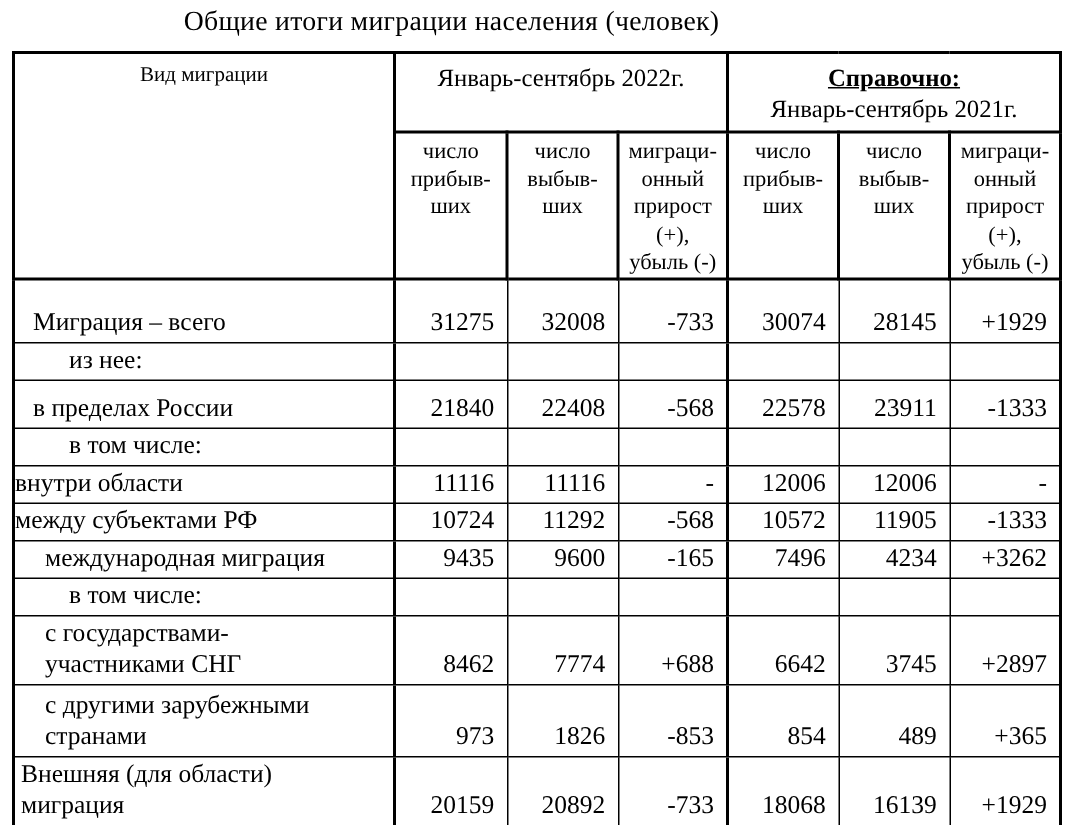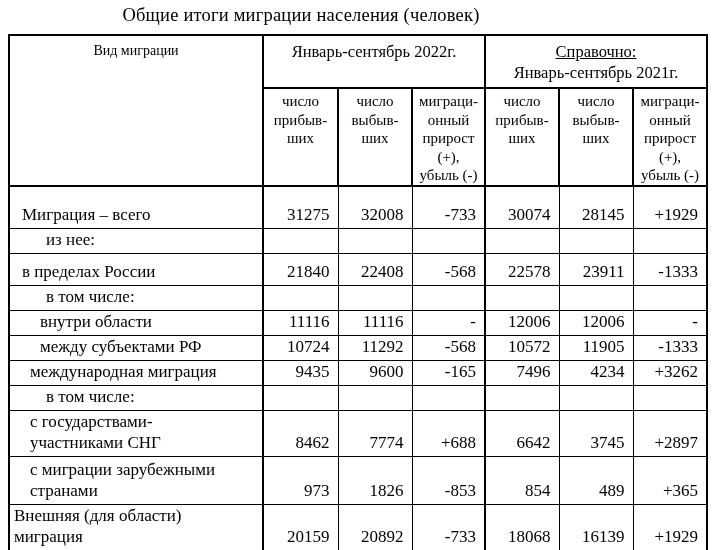--- a/index.html
+++ b/index.html
@@ -39,21 +39,21 @@
     font-size: 14px;
   }
   th.group {
     vertical-align: top;
     text-align: center;
     padding-top: 5px;
     font-size: 16.5px;
     line-height: 21px;
     border-radius: 26px;
   }
-  .u { text-decoration: underline; }
+  .u { text-decoration: underline; font-weight: bold; }
   th.sub {
     vertical-align: top;
     text-align: center;
     padding-top: 3px;
     font-size: 15px;
     line-height: 18.5px;
     white-space: pre-line;
     margin-top: 44px;
   }
   tbody td {
@@ -68,21 +68,21 @@
   }
   td.num {
     text-align: right;
     padding-right: 8px;
   }
   .gsep { border-left-width: 2px !important; }
   tbody tr:last-child td { border-bottom: 4px solid #0369a1; }
   .ind-a { padding-left: 4px; }
   .ind-b { padding-left: 12px; margin-top: 30px; }
   .ind-c { padding-left: 20px; }
-  .ind-d { padding-left: 30px; }
+  .ind-d { }
   .ind-e { padding-left: 36px; }
 </style>
 </head>
 <body>
 
 <div class="page">
   <div class="title">Общие итоги миграции населения (человек)</div>
 
   <table class="mig">
     <colgroup>
@@ -207,21 +207,21 @@
         <td class="lbl ind-c">с государствами-
 участниками СНГ</td>
         <td class="num gsep">8462</td>
         <td class="num">7774</td>
         <td class="num">+688</td>
         <td class="num gsep">6642</td>
         <td class="num">3745</td>
         <td class="num">+2897</td>
       </tr>
       <tr style="height:48px">
-        <td class="lbl ind-c">с миграции зарубежными
+        <td class="lbl ind-c">с другими зарубежными
 странами</td>
         <td class="num gsep">973</td>
         <td class="num">1826</td>
         <td class="num">-853</td>
         <td class="num gsep">854</td>
         <td class="num">489</td>
         <td class="num">+365</td>
       </tr>
       <tr style="height:42px">
         <td class="lbl ind-a">Внешняя (для области)

